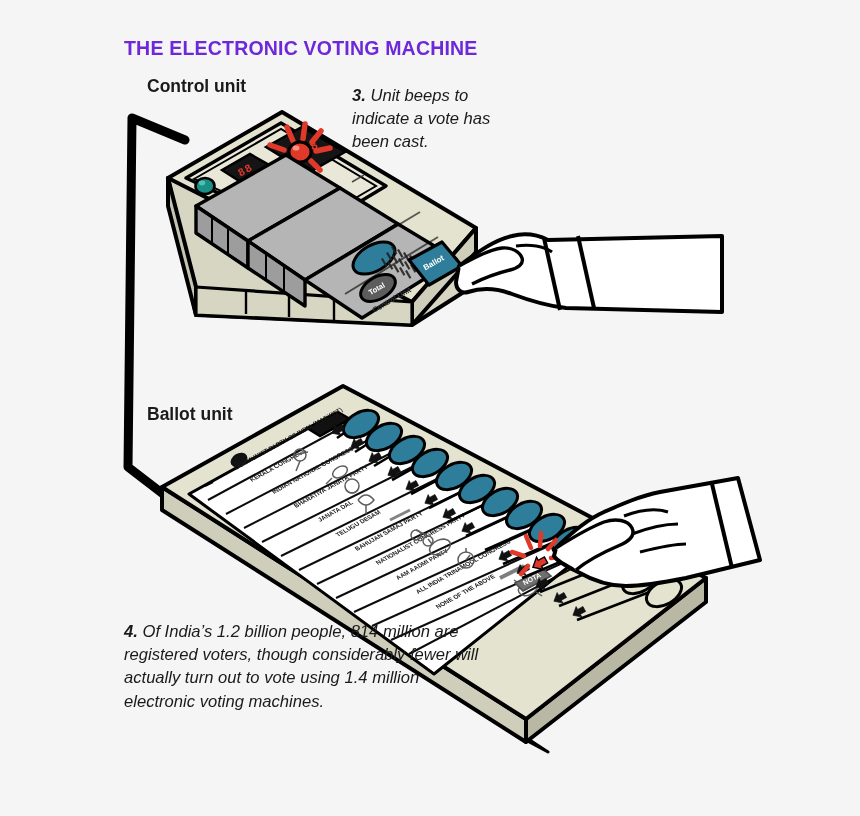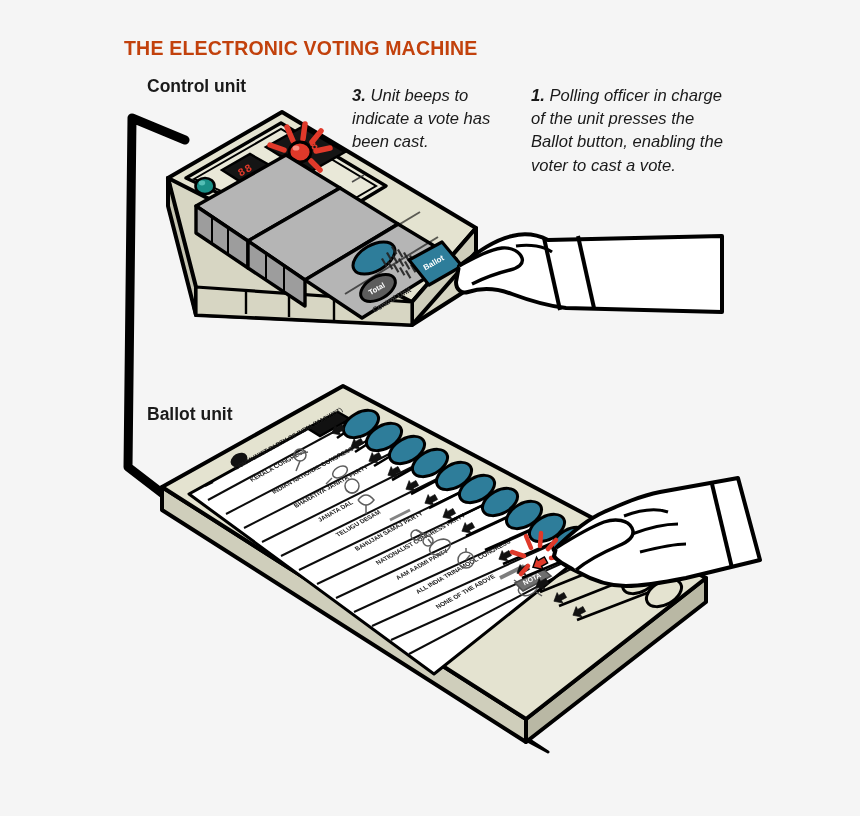--- a/index.html
+++ b/index.html
@@ -10,21 +10,21 @@
     color:#111;
     position:relative;
     overflow:hidden;
   }
   .stage{position:absolute;inset:0;}
   svg.art{position:absolute;left:0;top:0;width:860px;height:816px;}
 
   .title{
     position:absolute;left:124px;top:37px;
     font-size:19.5px;font-weight:bold;letter-spacing:.2px;
-    color:#c2410c;
+    color:#6d28d9;
   }
   .unit-label{
     position:absolute;font-size:17.5px;font-weight:bold;color:#1a1a1a;
   }
   #lbl-control{left:147px;top:76px;}
   #lbl-ballot{left:147px;top:404px;}
 
   .step{
     position:absolute;
     font-size:16.6px;line-height:1.40;
@@ -411,20 +411,20 @@
   <div class="title">THE ELECTRONIC VOTING MACHINE</div>
 
   <div class="unit-label" id="lbl-control">Control unit</div>
   <div class="unit-label" id="lbl-ballot">Ballot unit</div>
 
   <div class="step" id="step3">
     <b>3.</b>
     <span>Unit beeps to indicate a vote has been cast.</span>
   </div>
 
-  <div class="step" id="step1">
-    <b>1.</b>
-    <span>Polling officer in charge of the unit presses the Ballot button, enabling the voter to cast a vote.</span>
+
+
+  <div class="step" id="step4">
+    <b>4.</b>
+    <span>Of India’s 1.2 billion people, 814 million are registered voters, though considerably fewer will actually turn out to vote using 1.4 million electronic voting machines.</span>
   </div>
 
-
-
 </div>
 
 </body></html>

